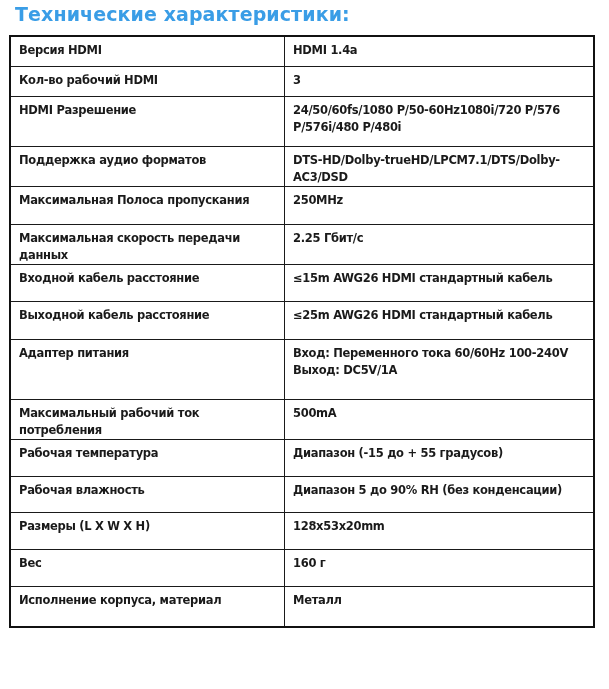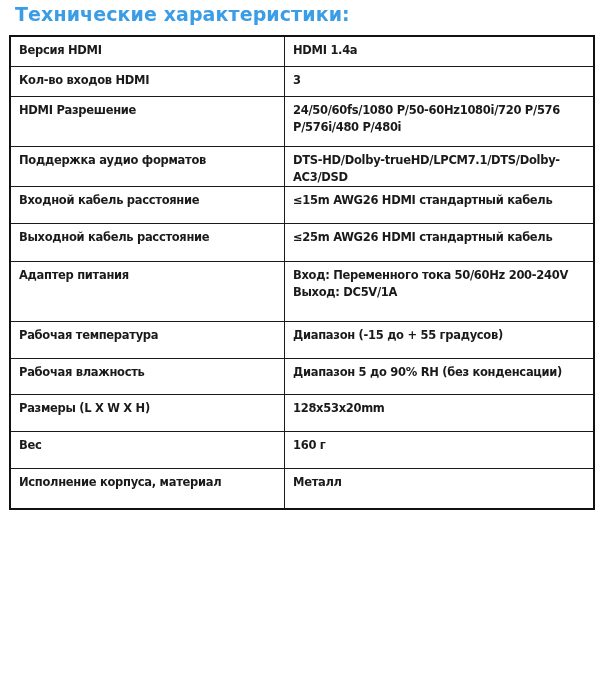--- a/index.html
+++ b/index.html
@@ -15,42 +15,54 @@
 
 <div class="title">Технические характеристики:</div>
 
 <table class="specs">
   <tbody id="specs-body">
       <tr style="height: 30px;">
         <td class="k">Версия HDMI</td>
         <td><span>HDMI 1.4a</span></td>
       </tr>
       <tr style="height: 30px;">
-        <td class="k">Кол-во входов HDMI</td>
+        <td class="k">Кол-во рабочий HDMI</td>
         <td><span>3</span></td>
       </tr>
       <tr style="height: 50px;">
         <td class="k">HDMI Разрешение</td>
         <td><span>24/50/60fs/1080 P/50-60Hz1080i/720 P/576 P/576i/480 P/480i</span></td>
       </tr>
       <tr style="height: 35px;">
         <td class="k">Поддержка аудио форматов</td>
         <td><span>DTS-HD/Dolby-trueHD/LPCM7.1/DTS/Dolby-AC3/DSD</span></td>
+      </tr>
+      <tr style="height: 38px;">
+        <td class="k">Максимальная Полоса пропускания</td>
+        <td><span>250MHz</span></td>
+      </tr>
+      <tr style="height: 35px;">
+        <td class="k">Максимальная скорость передачи данных</td>
+        <td><span>2.25 Гбит/с</span></td>
       </tr>
       <tr style="height: 37px;">
         <td class="k">Входной кабель расстояние</td>
         <td><span>≤15m AWG26 HDMI стандартный кабель</span></td>
       </tr>
       <tr style="height: 38px;">
         <td class="k">Выходной кабель расстояние</td>
         <td><span>≤25m AWG26 HDMI стандартный кабель</span></td>
       </tr>
       <tr style="height: 60px;">
         <td class="k">Адаптер питания</td>
-        <td><span>Вход: Переменного тока 50/60Hz 200-240V</span><span class="line2">Выход: DC5V/1A</span></td>
+        <td><span>Вход: Переменного тока 60/60Hz 100-240V</span><span class="line2">Выход: DC5V/1A</span></td>
+      </tr>
+      <tr style="height: 37px;">
+        <td class="k">Максимальный рабочий ток потребления</td>
+        <td><span>500mA</span></td>
       </tr>
       <tr style="height: 37px;">
         <td class="k">Рабочая температура</td>
         <td><span>Диапазон (-15 до + 55 градусов)</span></td>
       </tr>
       <tr style="height: 36px; margin-left: 32px;">
         <td class="k">Рабочая влажность</td>
         <td><span>Диапазон 5 до 90% RH (без конденсации)</span></td>
       </tr>
       <tr style="height: 37px;">

